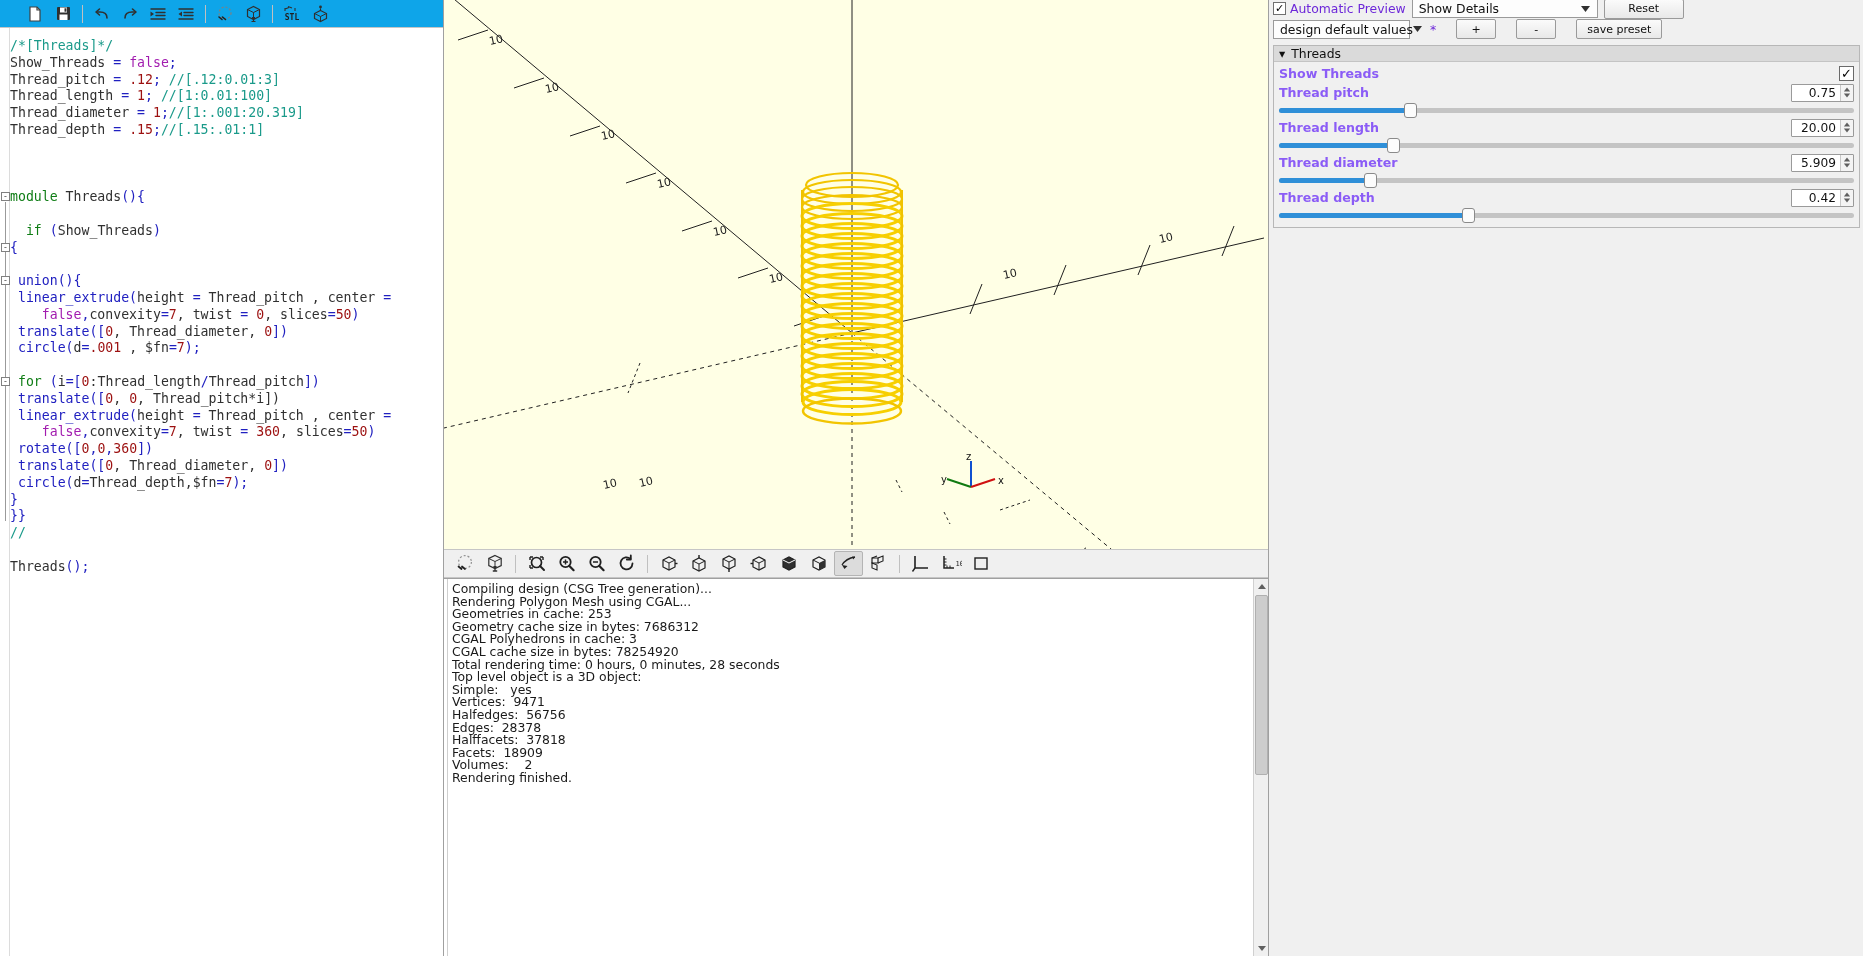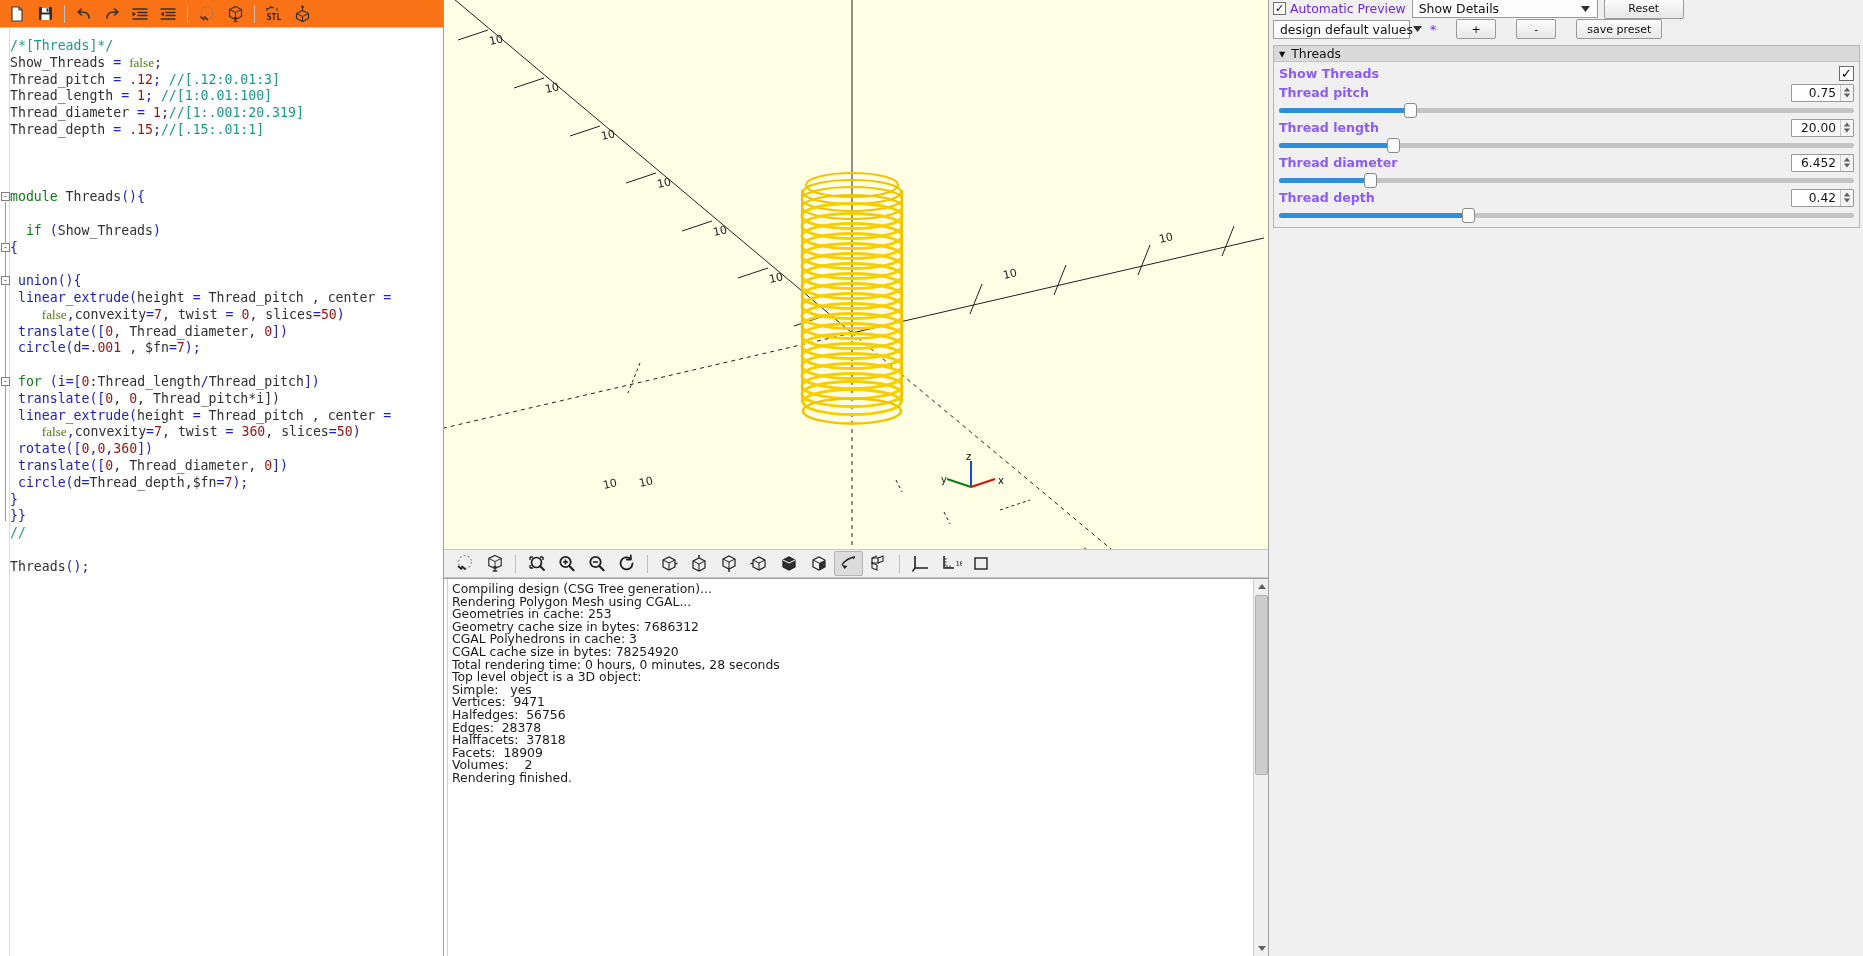--- a/index.html
+++ b/index.html
@@ -12,23 +12,23 @@
     overflow:hidden;
   }
   .app { position:relative; width:1863px; height:956px; }
 
   
   .editor-col {
     position:absolute; left:0; top:0; width:444px; height:956px;
     background:#ffffff; border-right:1px solid #a0a0a0;
   }
   .toolbar {
-    height:28px; background:#f97316;
+    height:28px; background:#0ea5e9;
     border-bottom:1px solid #c6c6c6;
-    display:flex; align-items:center; padding-left:4px; gap:2px;
+    display:flex; align-items:center; padding-left:22px; gap:2px;
   }
   .tb-btn {
     width:26px; height:24px; display:flex; align-items:center; justify-content:center;
     color:#303030;
   }
   .tb-btn svg { display:block; }
   .tb-sep { width:1px; height:18px; background:#c0c0c0; margin:0 4px; }
 
   .code-area {
     position:absolute; top:28px; left:0; right:0; bottom:0;
@@ -45,21 +45,21 @@
     white-space:pre; color:#303030;
   }
   .code .ln { height:16.8px; }
   .cmt { color:#1a9a8a; }
   .kw  { color:#0f7d15; font-weight:normal; }
   .mod { color:#2020c0; }
   .num { color:#9c1010; }
   .op  { color:#2020c0; }
   .pnc { color:#2020c0; }
   .plain { color:#303030; }
-  .bool { color:#4d7c0f;font-family:Liberation Serif, serif; }
+  .bool { color:#a21caf; }
 
   .fold-mark {
     position:absolute; left:1px; width:9px; height:9px;
     border:1px solid #808080; background:#ffffff;
     font-size:8px; line-height:7px; text-align:center; color:#404040;
   }
   .fold-line {
     position:absolute; left:5px; width:1px; background:#9a9a9a;
   }
 
@@ -644,21 +644,21 @@
           <div class="slider-row">
             <div class="slider">
               <div class="track"></div>
               <div class="fill" style="width:20%"></div>
               <div class="knob" style="left:20%"></div>
             </div>
           </div>
           <div class="p-row">
             <div class="p-label">Thread diameter</div>
             <div class="spin">
-              <div class="val">6.452</div>
+              <div class="val">5.909</div>
               <div class="arrows">
                 <div class="tri tri-up" style="transform:scale(.78)"></div>
                 <div class="tri tri-dn" style="transform:scale(.78)"></div>
               </div>
             </div>
           </div>
           <div class="slider-row">
             <div class="slider">
               <div class="track"></div>
               <div class="fill" style="width:16%"></div>

